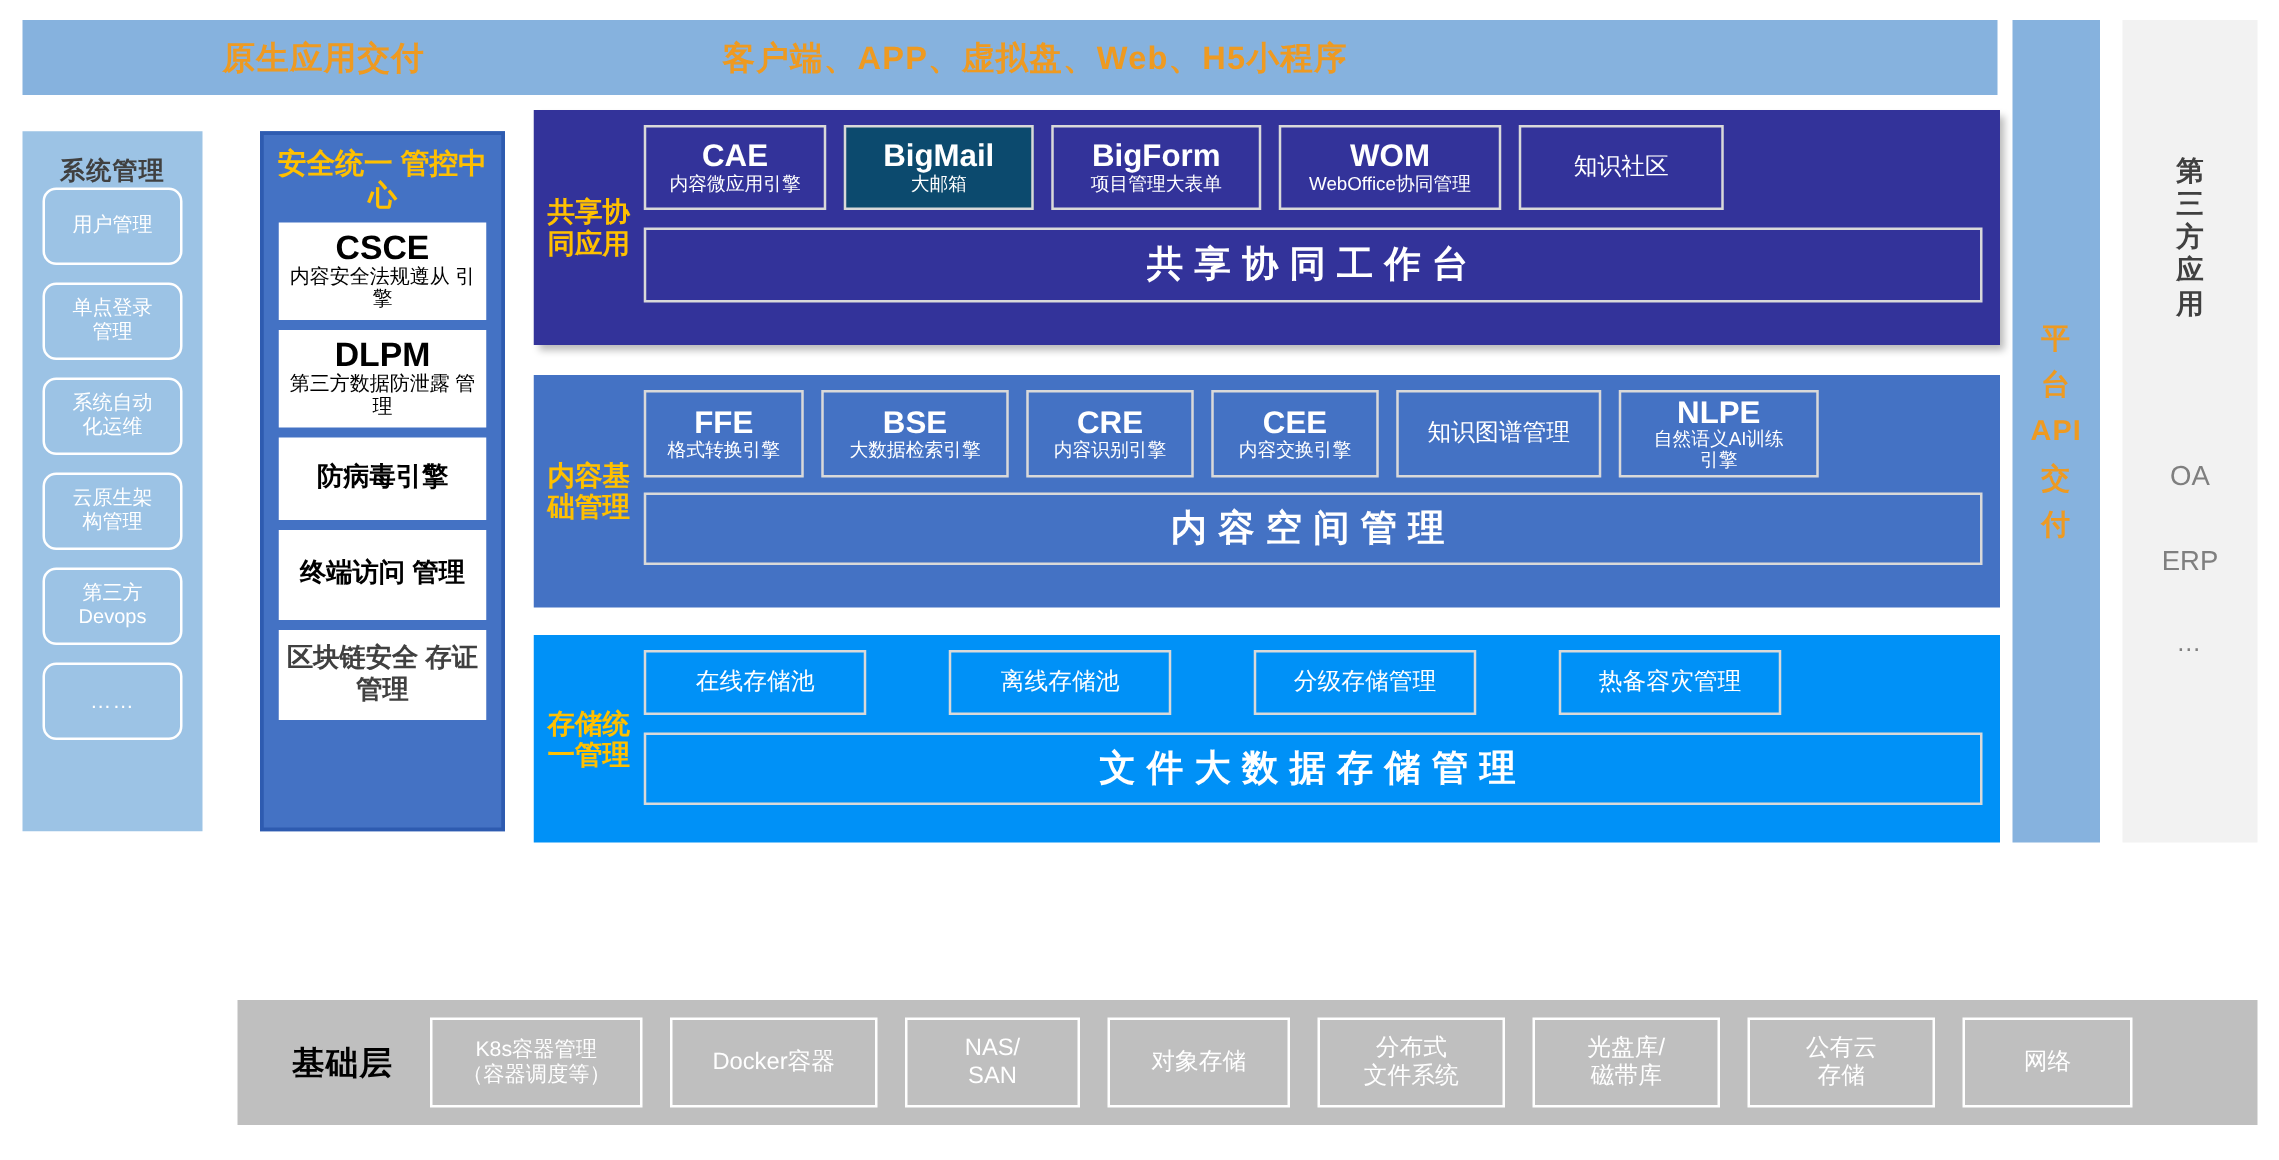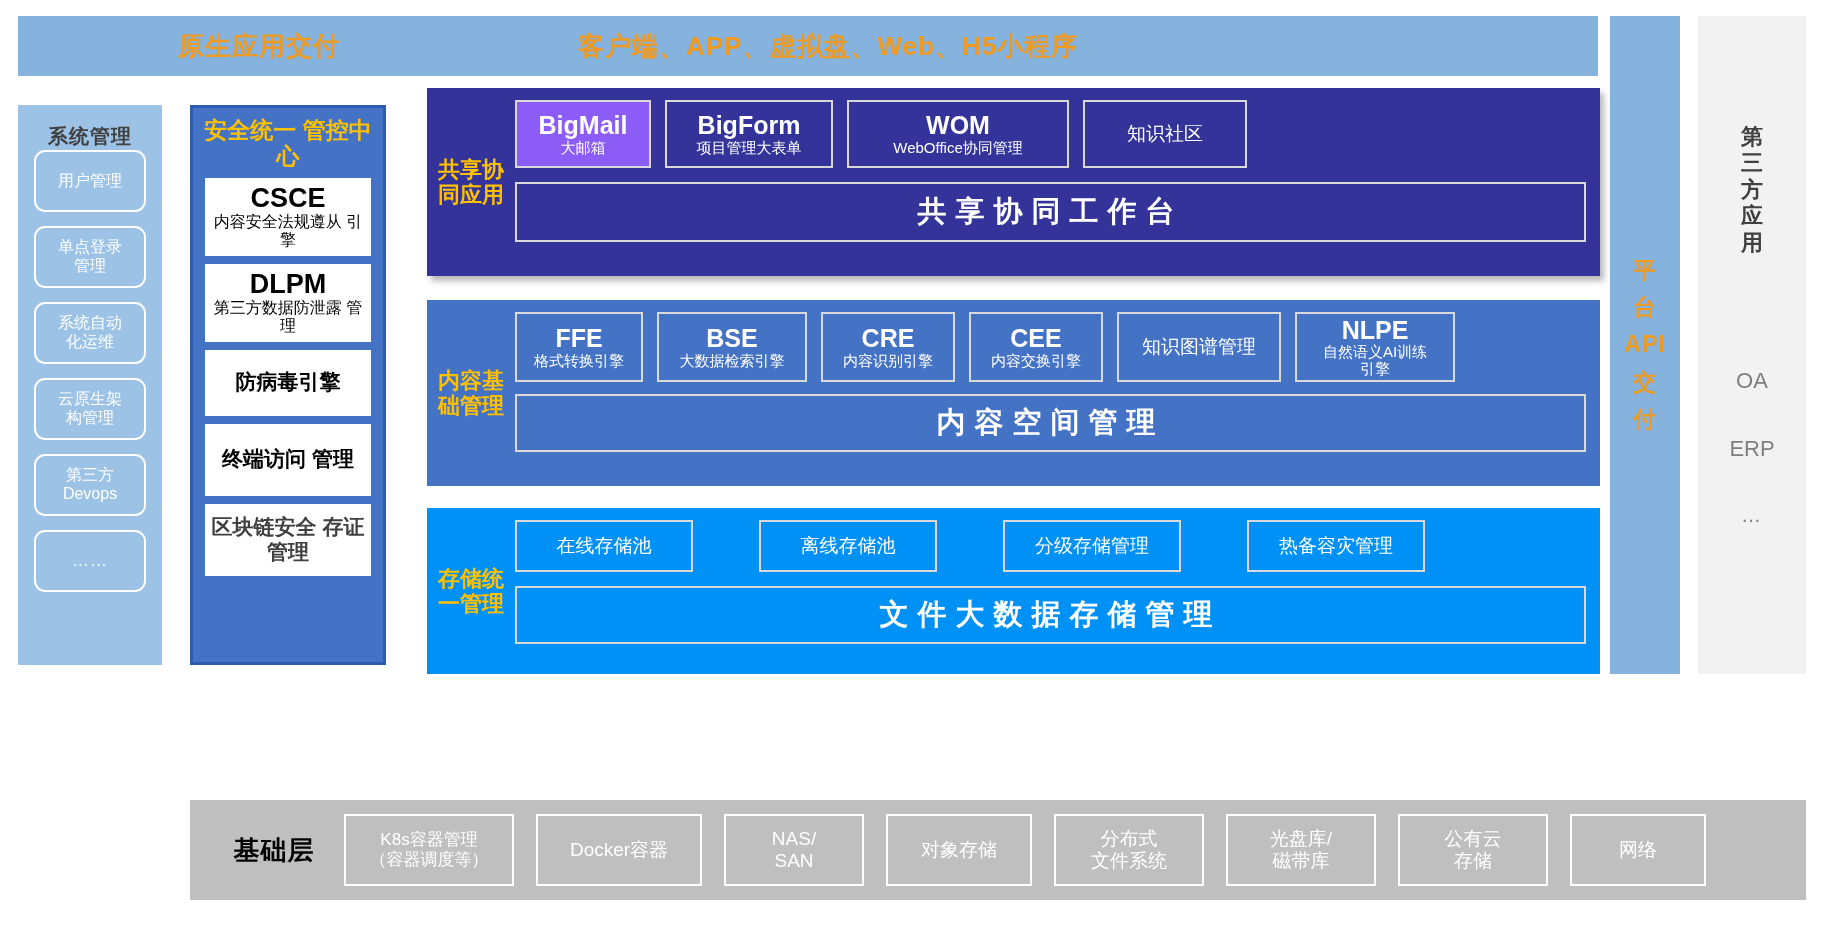--- a/index.html
+++ b/index.html
@@ -46,21 +46,21 @@
     border: 2px solid #FFFFFF; border-radius: 11px;
     color: #FFFFFF; font-size: 16px; line-height: 1.18;
     display: flex; align-items: center; justify-content: center;
     text-align: center; margin-bottom: 14px;
     white-space: pre-line;
   }
   .sys-item.dots { font-size: 17px; letter-spacing: 1px; }
 
   
   .sec-col {
-    position: absolute; left: 190px; top: 105px;
+    position: absolute; left: 208px; top: 105px;
     width: 196px; height: 560px;
     background: #4472C4;
     border: 3px solid #2E5BB0;
     display: flex; flex-direction: column; align-items: center;
     padding-top: 10px;
   }
   .sec-title {
     color: #FFC000; font-weight: bold; font-size: 23px;
     text-align: center; line-height: 1.12; margin-bottom: 8px;
   }
@@ -238,29 +238,33 @@
       <span class="big">区块链安全
 存证管理</span>
     </div>
   </div>
 
   <div class="panel" id="panel-share">
     <div class="panel-label">共享协
 同应用</div>
     <div class="panel-body">
       <div class="chip-row">
-        <div class="chip" style="width:136px;background:#8b5cf6;">
+        <div class="chip" style="width:146px;background:#33339A;">
+          <span class="code">CAE</span>
+          <span class="sub">内容微应用引擎</span>
+        </div>
+        <div class="chip" style="width:152px;background:#0c4a6e;">
           <span class="code">BigMail</span>
           <span class="sub">大邮箱</span>
         </div>
         <div class="chip" style="width:168px;background:#33339A;">
           <span class="code">BigForm</span>
           <span class="sub">项目管理大表单</span>
         </div>
-        <div class="chip" style="width:222px;background:#33339A;">
+        <div class="chip" style="width:178px;background:#33339A;">
           <span class="code">WOM</span>
           <span class="sub">WebOffice协同管理</span>
         </div>
         <div class="chip" style="width:164px;background:#33339A;">
           <span class="plain">知识社区</span>
         </div>
       </div>
       <div class="wide-bar">共享协同工作台</div>
     </div>
   </div>

